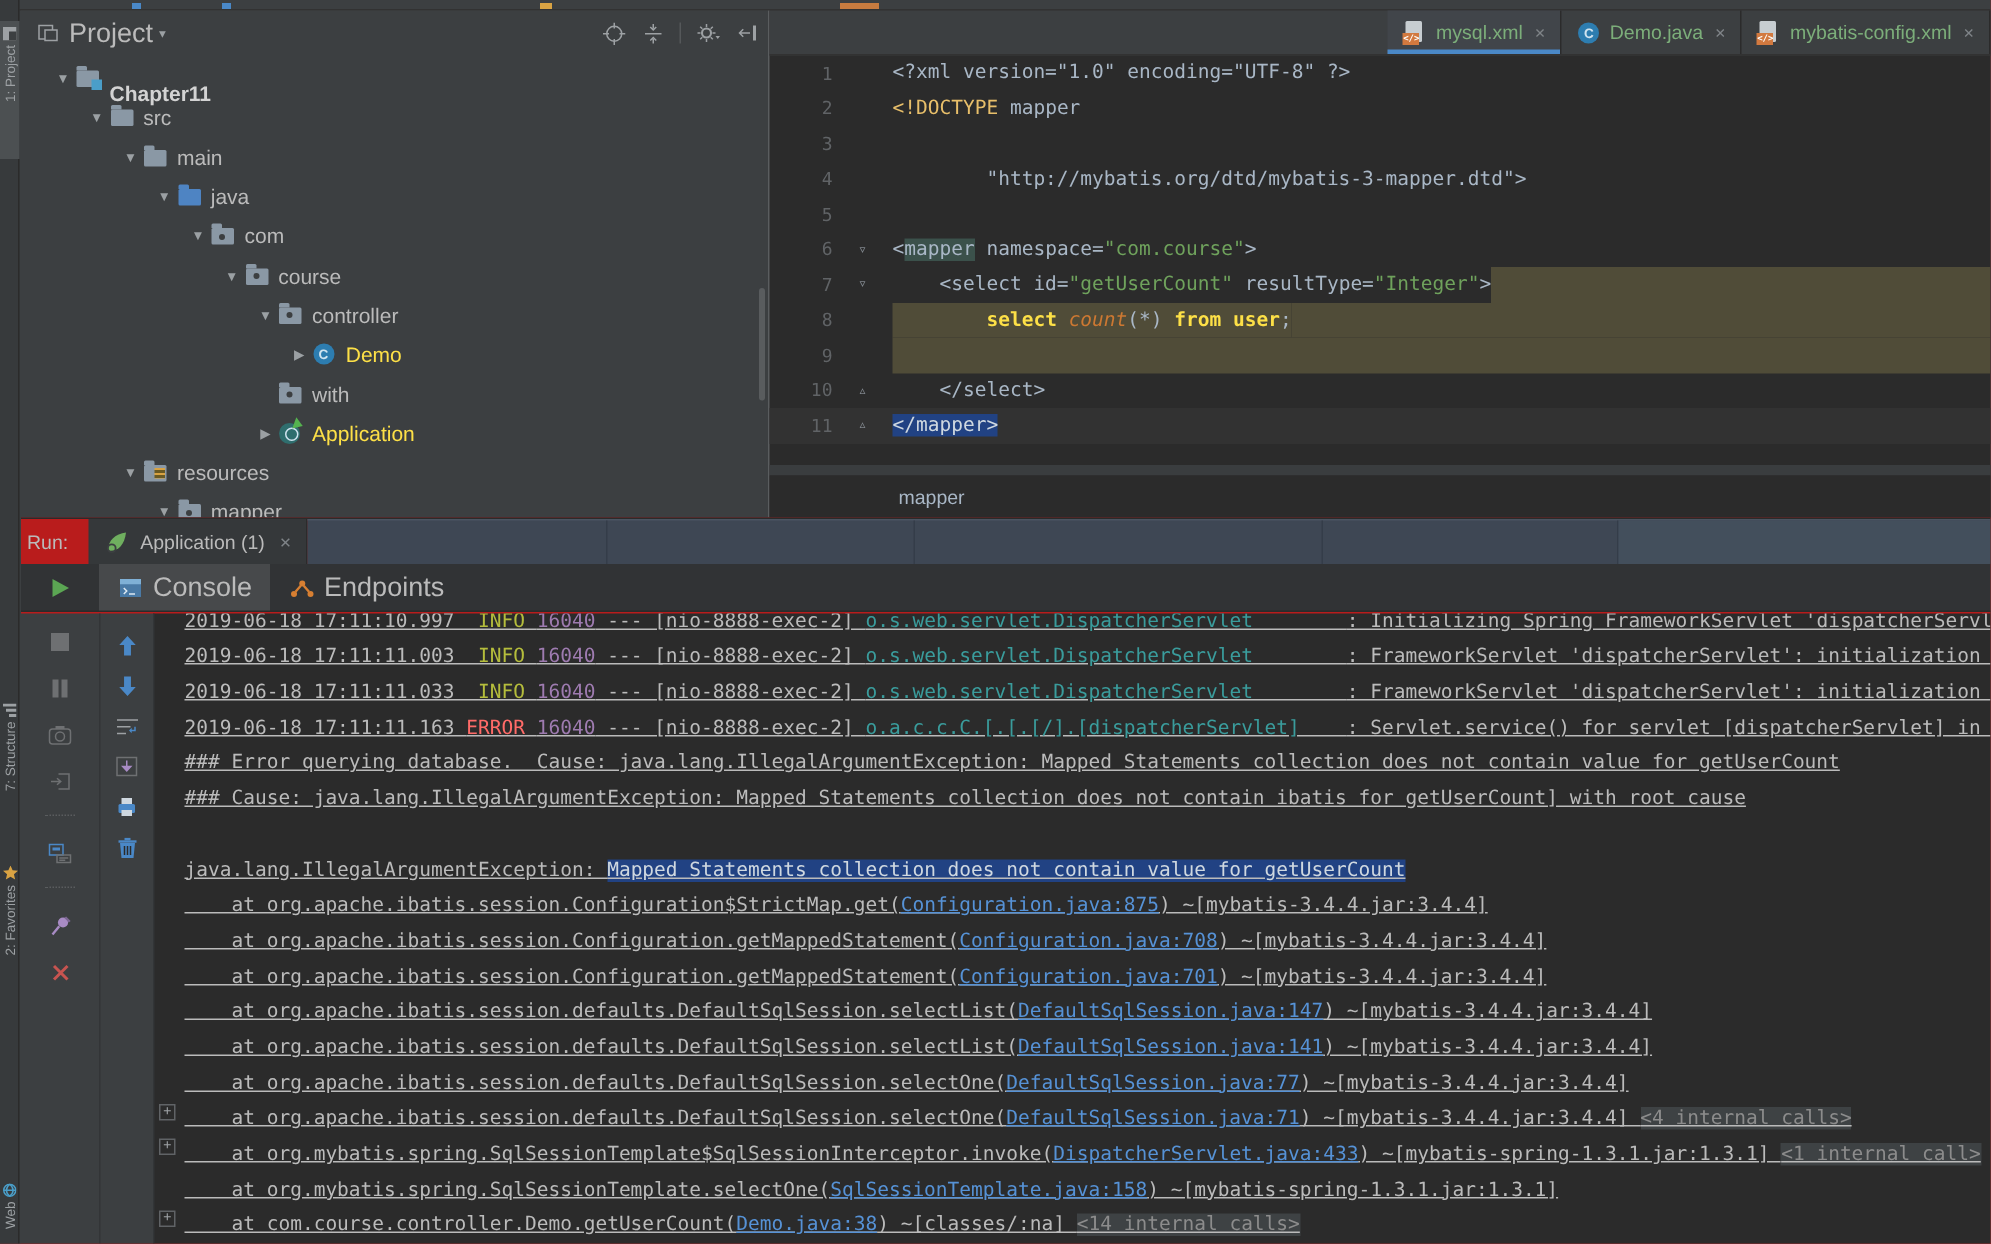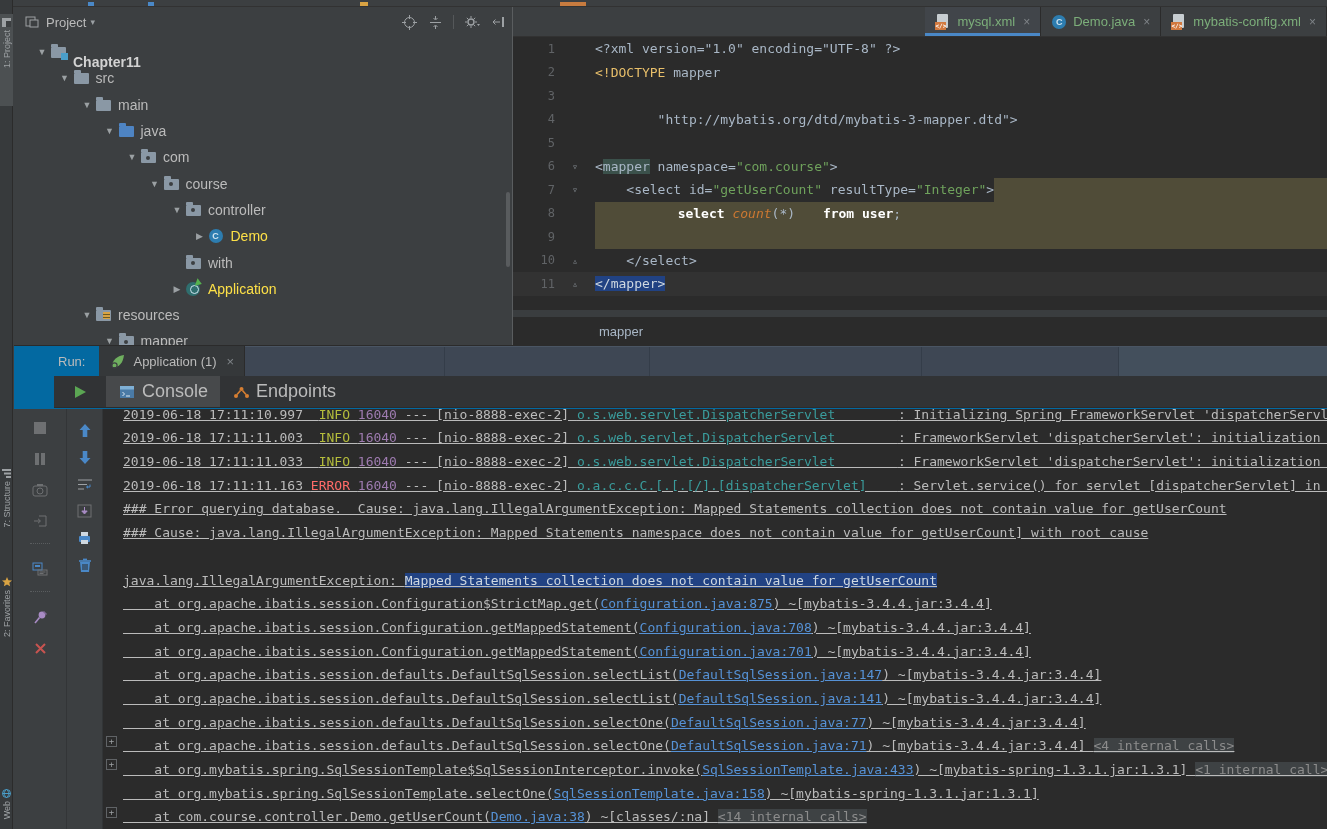--- a/index.html
+++ b/index.html
@@ -10,21 +10,21 @@
 
   
   #stripe { left:0; top:0; width:13px; height:829px; background:#373a3c; border-right:1px solid #2b2b2b; }
   .stripe-item { position:absolute; left:0; width:13px; display:flex; flex-direction:column; align-items:center; gap:3px; cursor:pointer; }
   .stripe-item.active { background:#4c5052; }
   .stripe-label { writing-mode:vertical-rl; transform:rotate(180deg); font-size:9px; color:#9da1a4; white-space:nowrap; }
 
   
   #project { left:14px; top:7px; width:498px; height:338px; background:#3c3f41; overflow:hidden; }
   #proj-header { height:30px; display:flex; align-items:center; padding:0 6px 0 10px; }
-  #proj-title { font-size:13px; color:#bbbbbb; margin:0 4px 0 6px; }
+  #proj-title { font-size:18px; color:#bbbbbb; margin:0 4px 0 6px; }
   .hdr-icons { margin-left:auto; display:flex; align-items:center; gap:10px; }
   .hdr-ic { width:16px; height:16px; display:flex; align-items:center; justify-content:center; color:#afb1b3; cursor:pointer; }
   .hdr-sep { width:1px; height:14px; background:#55585a; }
   #tree { position:relative; padding-top:2px; }
   .trow { height:26.3px; display:flex; align-items:center; font-size:14px; color:#bbbbbb; cursor:pointer; white-space:nowrap; }
   .trow .arr { width:16px; text-align:center; font-size:9px; color:#9ba0a3; flex:none; }
   .trow .tico { width:18px; height:16px; flex:none; position:relative; margin-right:5px; }
   .trow.bold span.tlabel { font-weight:bold; color:#d3d3d3;margin-top:20px; }
   .trow.green span.tlabel { color:#fde047; }
   .proj-scroll { position:absolute; right:2px; top:185px; width:4px; height:75px; background:#595c5e; border-radius:2px; }
@@ -63,29 +63,29 @@
   #code { position:relative; font-family:"DejaVu Sans Mono", monospace; font-size:13px; }
   .crow { display:flex; height:23.5px; align-items:center; position:relative; }
   .crow .lnum { width:42px; text-align:right; color:#606366; font-size:12px; flex:none; }
   .crow .fold { width:40px; text-align:center; color:#7f858b; font-size:10px; flex:none; }
   .ctext { white-space:pre; display:flex; align-items:center; height:100%; }
   .ctext span { white-space:pre; }
   .fill { flex:1; height:100%; }
   .bg-olive { background:#504c38; }
   .crow.caret { background:#323232; }
   .s-d { color:#a9b7c6; } .s-tag { color:#e8bf6a; } .s-val { color:#6fa25c; }
-  .s-kw { color:#ffffff; font-weight:bold;margin-left:20px; } .s-it { color:#cc7832; font-style:italic; }
+  .s-kw { color:#fde047; font-weight:bold; } .s-it { color:#cc7832; font-style:italic; }
   .s-hl { color:#a9b7c6; background:#3b514b; }
   .s-sel { color:#cfd8e0; background:#214283; }
   #eband { left:0px; top:303px; width:815px; height:7px; background:#3a3d3f; position:absolute; }
   #ecrumbs { position:absolute; left:0; top:310px; width:815px; height:28px; background:#2b2b2b;
      display:flex; align-items:center; padding-left:86px; font-size:13px; color:#a9b7c6; }
 
   
-  #run { left:14px; top:345px; width:1313px; height:484px; background:#0369a1; border-top:1px solid #2b2b2b;padding-left:40px; }
+  #run { left:14px; top:345px; width:1313px; height:484px; background:#b91c1c; border-top:1px solid #2b2b2b; }
   #run-hdr { height:30px; display:flex; align-items:stretch; }
   #run-label { font-size:13px; color:#bbbbbb; display:flex; align-items:center; padding:0 14px 0 4px; }
   #run-tab { display:flex; align-items:center; gap:6px; background:#35383a; padding:0 10px; font-size:13px; color:#bbbbbb; cursor:pointer; border-right:1px solid #2b2b2b; }
   #run-tab .x { color:#7f8488; margin-left:4px; }
   #run-hdr-rest { flex:1; background:#3e4754; display:flex; border-top:1px solid #4a5563; }
   .hdr-seg { border-right:1px solid #343d49; }
   #run-tabs { height:32px; background:#313335; display:flex; align-items:stretch; border-bottom:1px solid #2b2b2b; }
   #play-slot { width:52px; display:flex; align-items:center; justify-content:center; }
   .rtab { display:flex; align-items:center; gap:6px; padding:0 12px; font-size:18px; color:#bbbbbb; cursor:pointer; }
   .rtab.sel { background:#47494b; }
@@ -520,30 +520,30 @@
             </svg>
           </span>
         </div>
       <div id="console">
         <div id="klines">
             <div class="kline"><span class="k-d">2019-06-18 17:11:10.997  </span><span class="k-info">INFO</span><span class="k-d"> </span><span class="k-pid">16040</span><span class="k-d"> --- [nio-8888-exec-2] </span><span class="k-log">o.s.web.servlet.DispatcherServlet        </span><span class="k-d">: Initializing Spring FrameworkServlet 'dispatcherServlet'</span></div>
             <div class="kline"><span class="k-d">2019-06-18 17:11:11.003  </span><span class="k-info">INFO</span><span class="k-d"> </span><span class="k-pid">16040</span><span class="k-d"> --- [nio-8888-exec-2] </span><span class="k-log">o.s.web.servlet.DispatcherServlet        </span><span class="k-d">: FrameworkServlet 'dispatcherServlet': initialization started</span></div>
             <div class="kline"><span class="k-d">2019-06-18 17:11:11.033  </span><span class="k-info">INFO</span><span class="k-d"> </span><span class="k-pid">16040</span><span class="k-d"> --- [nio-8888-exec-2] </span><span class="k-log">o.s.web.servlet.DispatcherServlet        </span><span class="k-d">: FrameworkServlet 'dispatcherServlet': initialization completed in 30 ms</span></div>
             <div class="kline"><span class="k-d">2019-06-18 17:11:11.163 </span><span class="k-err">ERROR</span><span class="k-d"> </span><span class="k-pid">16040</span><span class="k-d"> --- [nio-8888-exec-2] </span><span class="k-log">o.a.c.c.C.[.[.[/].[dispatcherServlet]    </span><span class="k-d">: Servlet.service() for servlet [dispatcherServlet] in context with path [] threw exception</span></div>
             <div class="kline"><span class="k-d">### Error querying database.  Cause: java.lang.IllegalArgumentException: Mapped Statements collection does not contain value for getUserCount</span></div>
-            <div class="kline"><span class="k-d">### Cause: java.lang.IllegalArgumentException: Mapped Statements namespace does not contain value for getUserCount] with root cause</span></div>
+            <div class="kline"><span class="k-d">### Cause: java.lang.IllegalArgumentException: Mapped Statements collection does not contain ibatis for getUserCount] with root cause</span></div>
             <div class="kline"></div>
             <div class="kline"><span class="k-d">java.lang.IllegalArgumentException: </span><span class="k-sel">Mapped Statements collection does not contain value for getUserCount</span></div>
             <div class="kline"><span class="k-d">    at org.apache.ibatis.session.Configuration$StrictMap.get(</span><span class="k-link">Configuration.java:875</span><span class="k-d">) ~[mybatis-3.4.4.jar:3.4.4]</span></div>
             <div class="kline"><span class="k-d">    at org.apache.ibatis.session.Configuration.getMappedStatement(</span><span class="k-link">Configuration.java:708</span><span class="k-d">) ~[mybatis-3.4.4.jar:3.4.4]</span></div>
             <div class="kline"><span class="k-d">    at org.apache.ibatis.session.Configuration.getMappedStatement(</span><span class="k-link">Configuration.java:701</span><span class="k-d">) ~[mybatis-3.4.4.jar:3.4.4]</span></div>
             <div class="kline"><span class="k-d">    at org.apache.ibatis.session.defaults.DefaultSqlSession.selectList(</span><span class="k-link">DefaultSqlSession.java:147</span><span class="k-d">) ~[mybatis-3.4.4.jar:3.4.4]</span></div>
             <div class="kline"><span class="k-d">    at org.apache.ibatis.session.defaults.DefaultSqlSession.selectList(</span><span class="k-link">DefaultSqlSession.java:141</span><span class="k-d">) ~[mybatis-3.4.4.jar:3.4.4]</span></div>
             <div class="kline"><span class="k-d">    at org.apache.ibatis.session.defaults.DefaultSqlSession.selectOne(</span><span class="k-link">DefaultSqlSession.java:77</span><span class="k-d">) ~[mybatis-3.4.4.jar:3.4.4]</span></div>
             <div class="kline"><span class="kfold">+</span><span class="k-d">    at org.apache.ibatis.session.defaults.DefaultSqlSession.selectOne(</span><span class="k-link">DefaultSqlSession.java:71</span><span class="k-d">) ~[mybatis-3.4.4.jar:3.4.4] </span><span class="k-fold">&lt;4 internal calls&gt;</span></div>
-            <div class="kline"><span class="kfold">+</span><span class="k-d">    at org.mybatis.spring.SqlSessionTemplate$SqlSessionInterceptor.invoke(</span><span class="k-link">SqlSessionTemplate.java:433</span><span class="k-d">) ~[mybatis-spring-1.3.1.jar:1.3.1] </span><span class="k-fold">&lt;1 internal call&gt;</span></div>
+            <div class="kline"><span class="kfold">+</span><span class="k-d">    at org.mybatis.spring.SqlSessionTemplate$SqlSessionInterceptor.invoke(</span><span class="k-link">DispatcherServlet.java:433</span><span class="k-d">) ~[mybatis-spring-1.3.1.jar:1.3.1] </span><span class="k-fold">&lt;1 internal call&gt;</span></div>
             <div class="kline"><span class="k-d">    at org.mybatis.spring.SqlSessionTemplate.selectOne(</span><span class="k-link">SqlSessionTemplate.java:158</span><span class="k-d">) ~[mybatis-spring-1.3.1.jar:1.3.1]</span></div>
             <div class="kline"><span class="kfold">+</span><span class="k-d">    at com.course.controller.Demo.getUserCount(</span><span class="k-link">Demo.java:38</span><span class="k-d">) ~[classes/:na] </span><span class="k-fold">&lt;14 internal calls&gt;</span></div>
           </div>
       </div>
     </div>
   </div>
 </div>
 
 </body></html>

